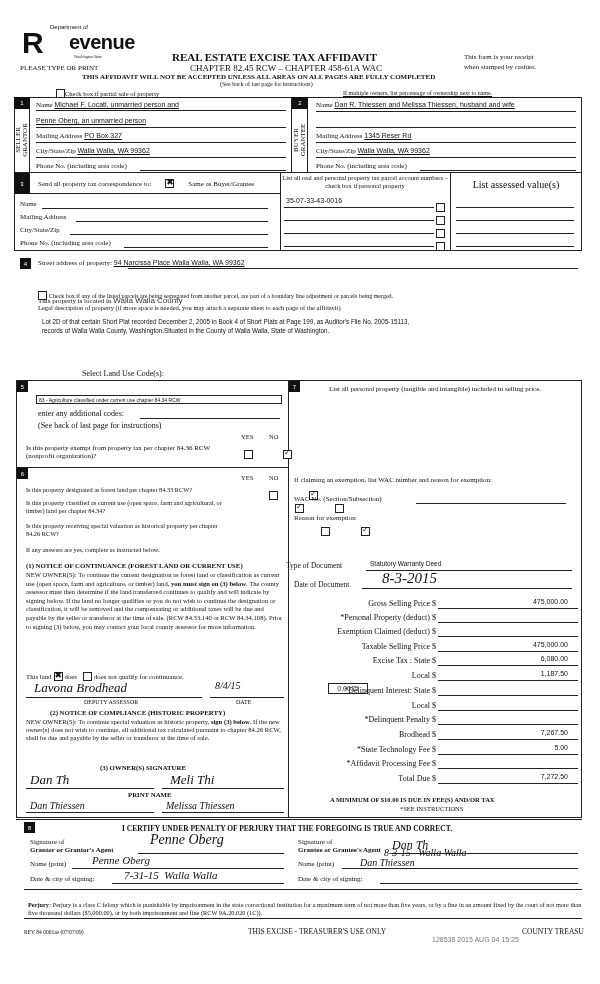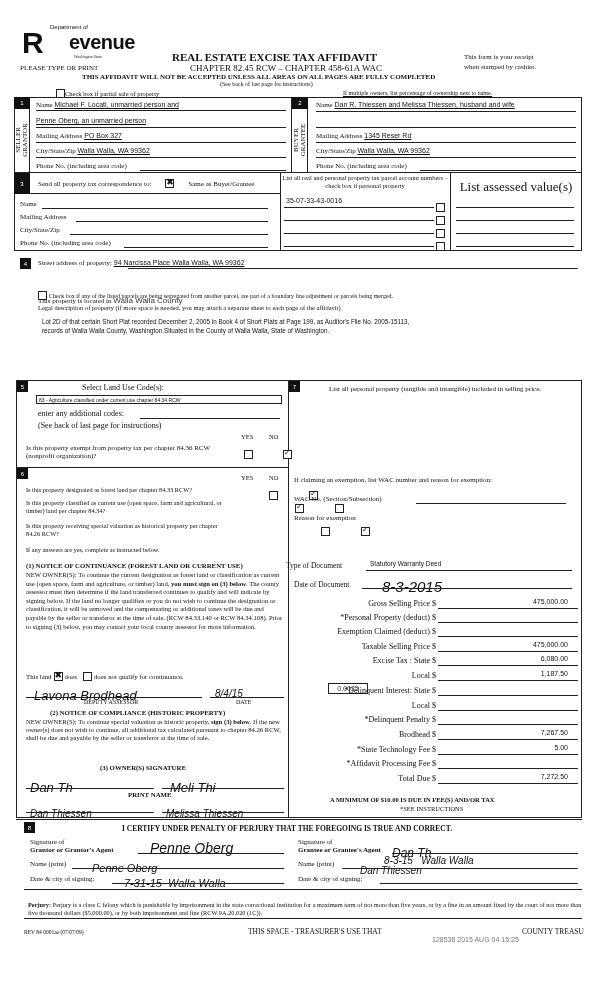--- a/index.html
+++ b/index.html
@@ -7,21 +7,21 @@
   .abs { position: absolute; }
   .sans { font-family: "Liberation Sans", sans-serif; }
   .b { font-weight: bold; }
   .num { background: #111; color: #fff; font-size: 6px; width: 11px; height: 11px; display: flex; align-items: center; justify-content: center; font-family: "Liberation Sans", sans-serif; }
   .line { border-bottom: 1px solid #222; }
   .cb { width: 9px; height: 9px; border: 1px solid #222; display: inline-block; background: #fff; position: relative; }
   .cb.checked::after { content: "\2713"; position: absolute; left: 0px; top: -3px; font-size: 8px; font-family: "DejaVu Sans", sans-serif; }
   .cb.xed::after { content: "\2716"; position: absolute; left: 0px; top: -3px; font-size: 9px; font-family: "DejaVu Sans", sans-serif; }
   .t7 { font-size: 7px; }
   .fill { font-family: "Liberation Sans", sans-serif; font-size: 7px; }
-  .hand { font-family: Liberation Sans, sans-serif; font-style: italic; margin-top: 8px; }
+  .hand { font-family: Liberation Serif, serif; font-style: italic; }
   .rowlabel { font-size: 7px; white-space: nowrap; }
   .amt-row { position: absolute; left: 290px; width: 290px; height: 14px; font-size: 8px; }
   .amt-row .lbl { position: absolute; right: 150px; top: 2px; white-space: nowrap; }
   .amt-row .dollar { position: absolute; left: 142px; top: 2px; }
   .amt-row .val { position: absolute; left: 148px; width: 140px; border-bottom: 1px solid #222; height: 11px; text-align: right; padding-right: 10px; font-family: "Liberation Sans", sans-serif; font-size: 7px; top: 1px; }
 </style>
 </head>
 <body>
 
 
@@ -122,21 +122,21 @@
 <div class="abs rowlabel" style="left:20px;top:200px;">Name</div>
 <div class="abs line" style="left:42px;top:208px;width:226px;"></div>
 <div class="abs rowlabel" style="left:20px;top:213px;">Mailing Address</div>
 <div class="abs line" style="left:76px;top:221px;width:192px;"></div>
 <div class="abs rowlabel" style="left:20px;top:226px;">City/State/Zip</div>
 <div class="abs line" style="left:70px;top:234px;width:198px;"></div>
 <div class="abs rowlabel" style="left:20px;top:239px;">Phone No. (including area code)</div>
 <div class="abs line" style="left:124px;top:247px;width:144px;"></div>
 
 <div class="abs" style="left:282px;top:174px;width:166px;font-size:6.5px;text-align:center;line-height:8px;">List all real and personal property tax parcel account numbers – check box if personal property</div>
-<div class="abs" style="left:452px;top:179px;width:128px;font-size:13px;text-align:center;">List assessed value(s)</div>
+<div class="abs" style="left:452px;top:179px;width:128px;font-size:10px;text-align:center;">List assessed value(s)</div>
 <div class="abs" style="left:284px;top:197px;width:294px;">
   <div class="abs" style="top:0;width:294px;height:13px;">
     <span class="abs fill line" style="left:0;width:150px;height:11px;padding-left:2px;">35-07-33-43-0016</span>
     <span class="abs cb" style="left:152px;top:1px;"></span>
     <span class="abs line" style="left:172px;top:10px;width:118px;"></span>
   </div>
   <div class="abs" style="top:13px;width:294px;height:13px;">
     <span class="abs line" style="left:0;width:150px;height:11px;"></span>
     <span class="abs cb" style="left:152px;top:1px;"></span>
     <span class="abs line" style="left:172px;top:10px;width:118px;"></span>
@@ -172,21 +172,21 @@
 <div class="abs fill" style="left:42px;top:318px;font-size:6.3px;white-space:nowrap;">Lot 2D of that certain Short Plat recorded December 2, 2005 in Book 4 of Short Plats at Page 199, as Auditor's File No. 2005-15113,</div>
 <div class="abs fill" style="left:42px;top:327px;font-size:6.3px;white-space:nowrap;">records of Walla Walla County, Washington.Situated in the County of Walla Walla, State of Washington.</div>
 
 
 <div class="abs" style="left:16px;top:380px;width:566px;height:438px;border:1px solid #222;"></div>
 <div class="abs" style="left:288px;top:380px;width:1px;height:438px;background:#222;"></div>
 <div class="abs" style="left:16px;top:467px;width:272px;height:1px;background:#222;"></div>
 
 
 <div class="abs num" style="left:17px;top:381px;">5</div>
-<div class="abs" style="left:38px;top:383px;font-size:8px;padding-left:44px;">Select Land Use Code(s):</div>
+<div class="abs" style="left:38px;top:369px;font-size:8px;padding-left:44px;">Select Land Use Code(s):</div>
 <div class="abs sans" style="left:36px;top:395px;width:246px;height:9px;border:1px solid #222;font-size:5px;padding-left:2px;line-height:8px;">83 - Agriculture classified under current use chapter 84.34 RCW</div>
 <div class="abs" style="left:38px;top:409px;font-size:8px;">enter any additional codes:</div>
 <div class="abs line" style="left:140px;top:418px;width:140px;"></div>
 <div class="abs" style="left:38px;top:421px;font-size:8px;">(See back of last page for instructions)</div>
 <div class="abs" style="left:241px;top:433px;font-size:6.5px;">YES</div>
 <div class="abs" style="left:269px;top:433px;font-size:6.5px;">NO</div>
 <div class="abs" style="left:26px;top:444px;width:200px;font-size:7px;line-height:8px;">Is this property exempt from property tax per chapter 84.36 RCW (nonprofit organization)?</div>
 <div class="abs cb" style="left:244px;top:445px;"></div>
 <div class="abs cb checked" style="left:270px;top:445px;"></div>
 
@@ -351,18 +351,18 @@
 <div class="abs hand" style="left:384px;top:847px;font-size:10px;white-space:pre;">8-3-15   Walla Walla</div>
 <div class="abs line" style="left:380px;top:883px;width:198px;"></div>
 <div class="abs" style="left:24px;top:889px;width:558px;height:1px;background:#222;"></div>
 
 
 <div class="abs" style="left:28px;top:901px;width:558px;font-size:6.3px;line-height:8px;">
   <b>Perjury:</b><span> Perjury is a class C felony which is punishable by imprisonment in the state correctional institution for a maximum term of not more than five years, or by a fine in an amount fixed by the court of not more than five thousand dollars ($5,000.00), or by both imprisonment and fine (RCW 9A.20.020 (1C)).</span>
 </div>
 <div class="abs" style="left:24px;top:918px;width:558px;height:1px;background:#222;"></div>
 <div class="abs" style="left:24px;top:929px;font-size:5.5px;">REV 84 0001ae (07/07/09)</div>
-<div class="abs" style="left:248px;top:927px;font-size:7.5px;">THIS SPACE - TREASURER'S USE THAT</div>
+<div class="abs" style="left:248px;top:927px;font-size:7.5px;">THIS EXCISE - TREASURER'S USE ONLY</div>
 <div class="abs" style="left:522px;top:927px;font-size:7.5px;white-space:nowrap;">COUNTY TREASU</div>
 <div class="abs sans" style="left:432px;top:936px;font-size:7px;color:#777;white-space:nowrap;">128538 2015 AUG 04 15:25</div>
 
 
 
 
 </body></html>

